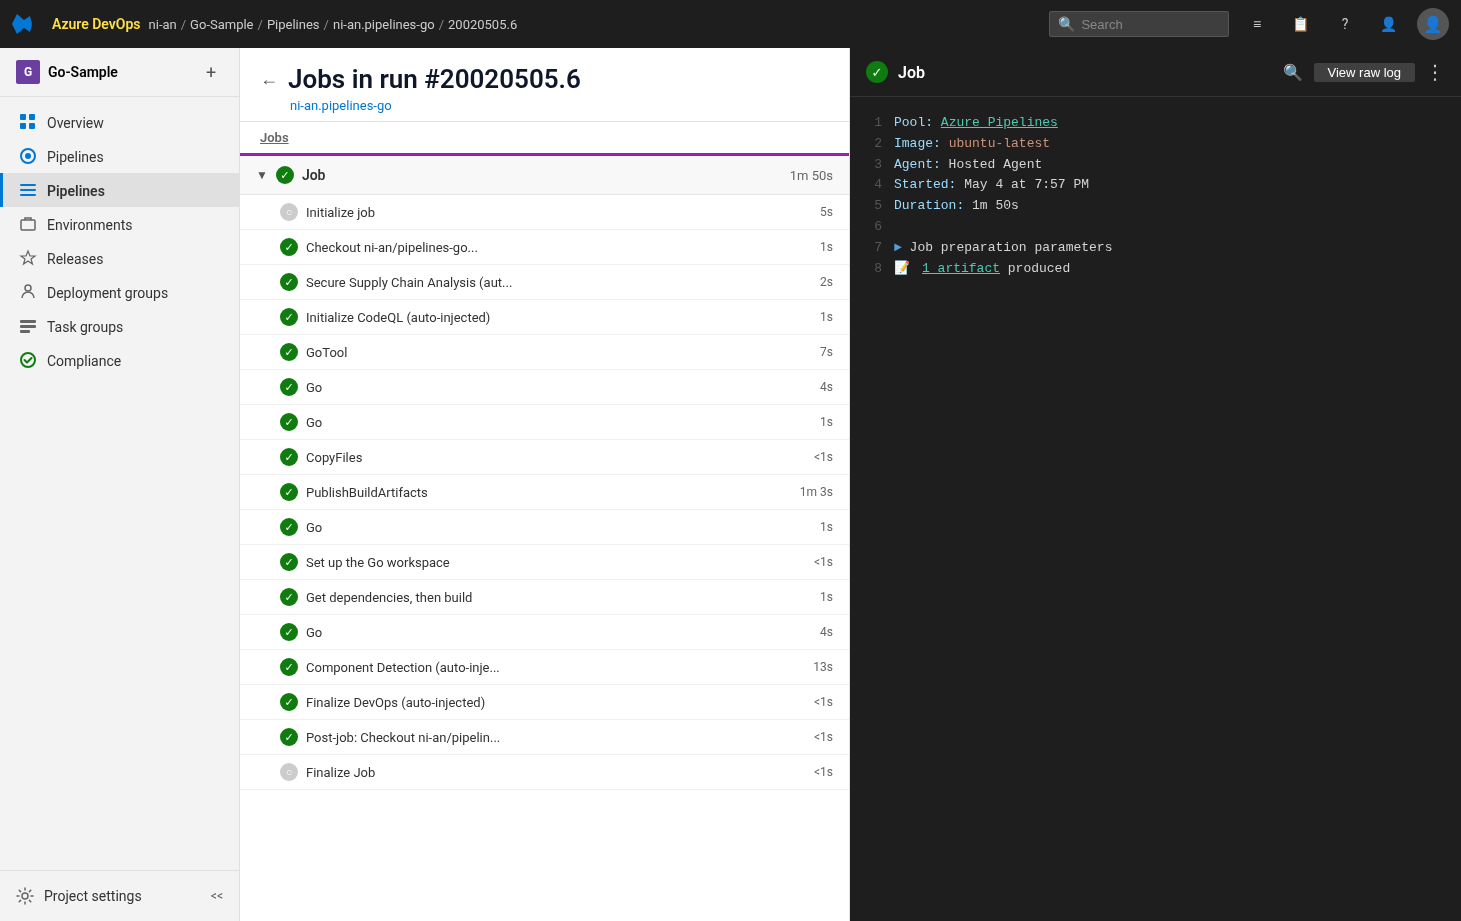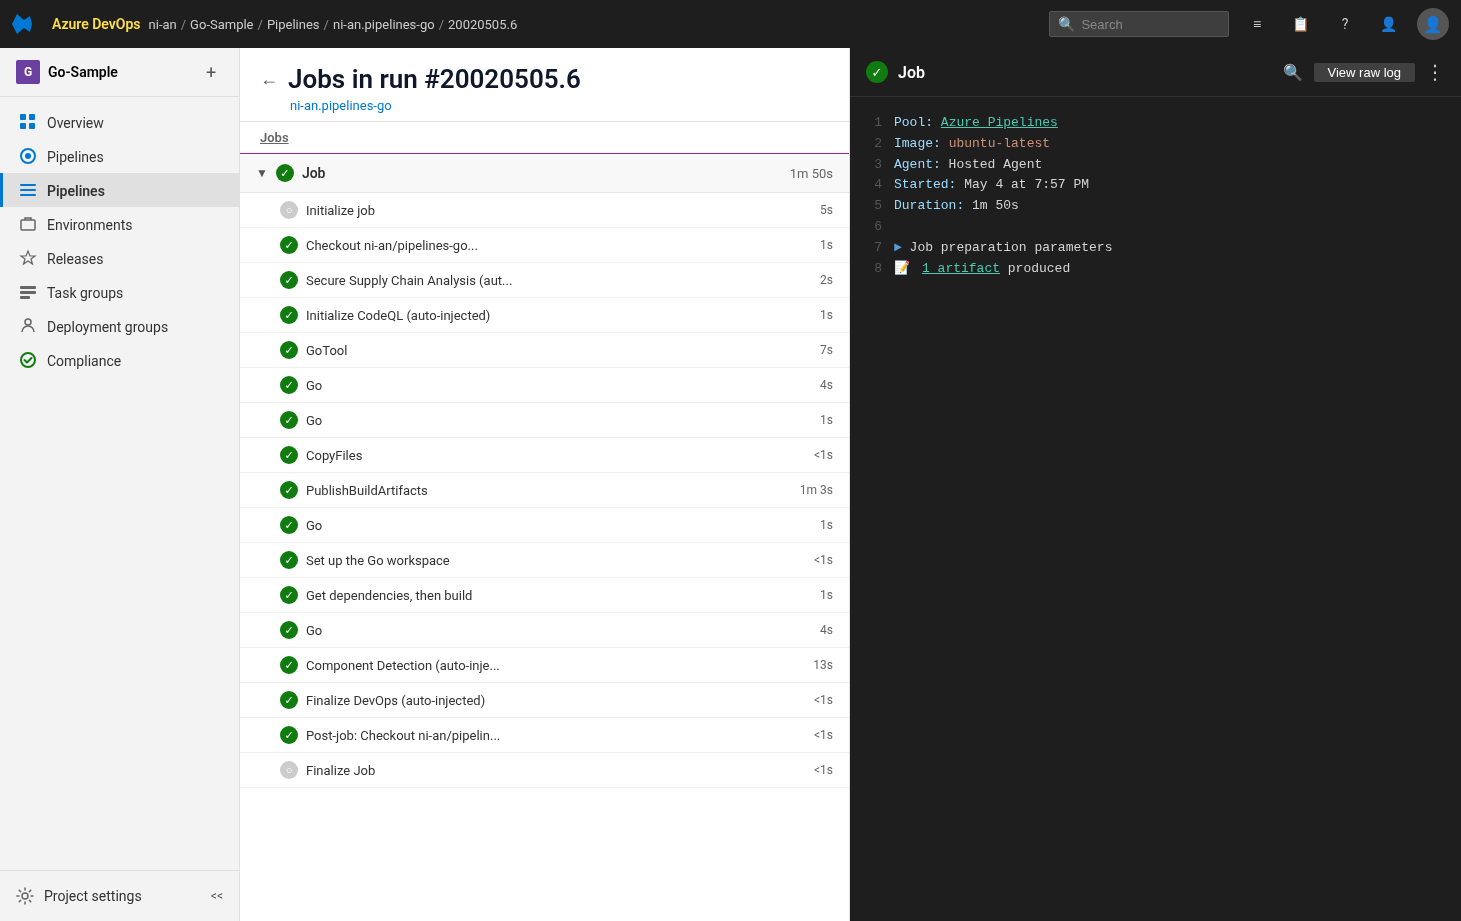--- a/index.html
+++ b/index.html
@@ -212,21 +212,21 @@
       color: #0078d4;
       font-size: 13px;
       margin-left: 30px;
       cursor: pointer;
     }
     .jobs-label {
       padding: 8px 20px;
       font-size: 13px;
       color: #666;
       font-weight: 600;
-      border-bottom: 1px solid #a21caf;
+      border-bottom: 3px solid #a21caf;
       text-decoration: underline;
     }
     .jobs-list { flex: 1; overflow-y: auto; }
     .job-group-header {
       display: flex;
       align-items: center;
       gap: 8px;
       padding: 10px 16px;
       background: #f8f8f8;
       border-bottom: 1px solid #e5e5e5;
@@ -429,36 +429,36 @@
             <path d="M9 2l2 5h5l-4 3 1.5 5L9 12l-4.5 3L6 10 2 7h5z" stroke="#666" stroke-width="1.2" fill="none"></path>
           </svg>
         </div>
         <span>Releases</span>
       </div>
 
 
       <div class="sidebar-item">
         <div class="sidebar-item-icon">
           <svg width="18" height="18" viewBox="0 0 18 18" fill="none">
+            <circle cx="9" cy="5" r="3" stroke="#666" stroke-width="1.5"></circle>
+            <path d="M3 15c0-3.3 2.7-6 6-6s6 2.7 6 6" stroke="#666" stroke-width="1.5"></path>
+          </svg>
+        </div>
+        <span>Deployment groups</span>
+      </div>
+
+      <div class="sidebar-item">
+        <div class="sidebar-item-icon">
+          <svg width="18" height="18" viewBox="0 0 18 18" fill="none">
             <rect x="1" y="3" width="16" height="3" rx="1" fill="#666"></rect>
             <rect x="1" y="8" width="16" height="3" rx="1" fill="#666"></rect>
             <rect x="1" y="13" width="10" height="3" rx="1" fill="#666"></rect>
           </svg>
         </div>
         <span>Task groups</span>
-      </div>
-
-      <div class="sidebar-item">
-        <div class="sidebar-item-icon">
-          <svg width="18" height="18" viewBox="0 0 18 18" fill="none">
-            <circle cx="9" cy="5" r="3" stroke="#666" stroke-width="1.5"></circle>
-            <path d="M3 15c0-3.3 2.7-6 6-6s6 2.7 6 6" stroke="#666" stroke-width="1.5"></path>
-          </svg>
-        </div>
-        <span>Deployment groups</span>
       </div>
 
       <div class="sidebar-item">
         <div class="sidebar-item-icon">
           <svg width="18" height="18" viewBox="0 0 18 18" fill="none">
             <circle cx="9" cy="9" r="7" stroke="#107c10" stroke-width="2"></circle>
             <path d="M5.5 9l2.5 2.5 4.5-4.5" stroke="#107c10" stroke-width="2" stroke-linecap="round" stroke-linejoin="round"></path>
           </svg>
         </div>
         <span>Compliance</span>

